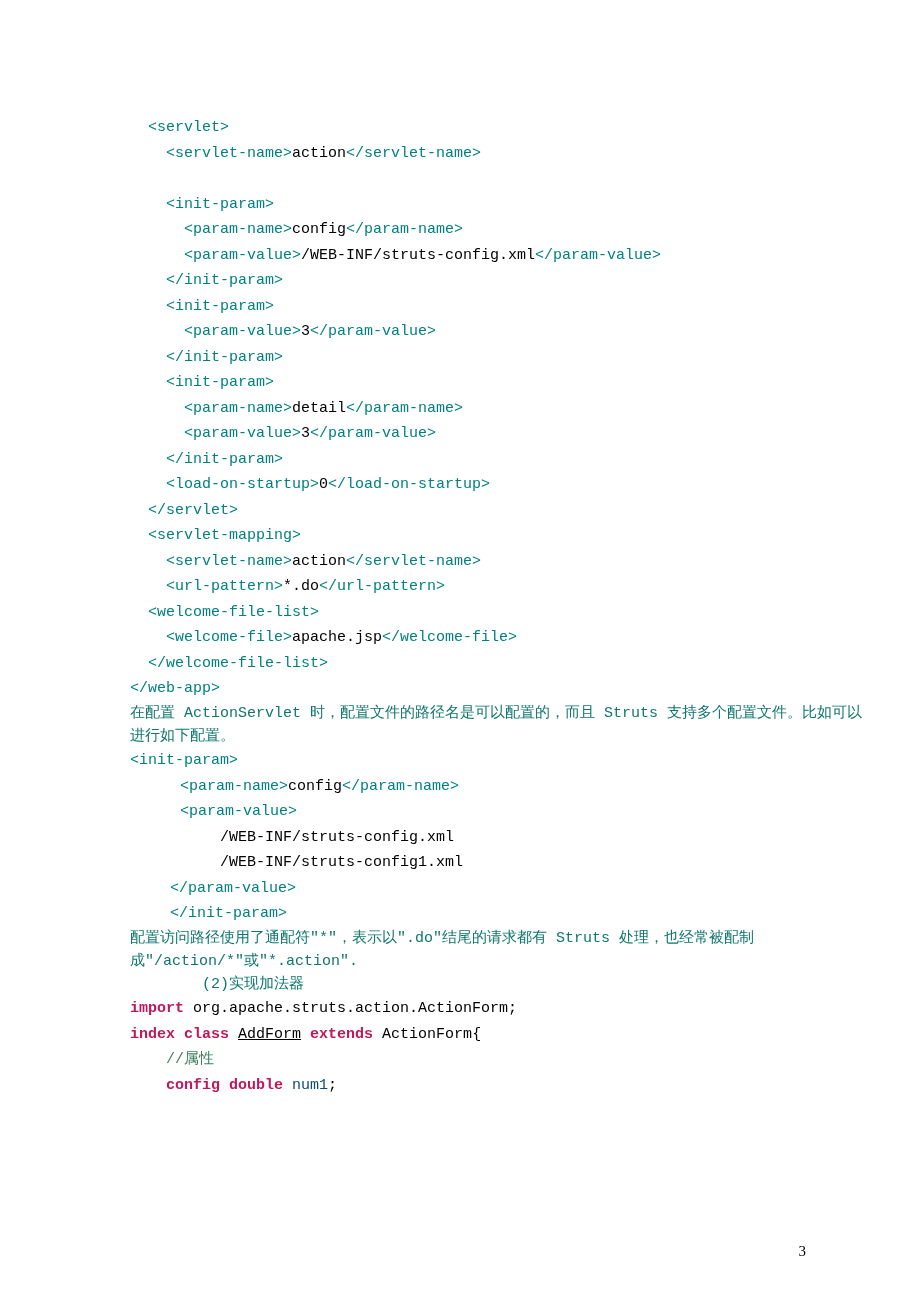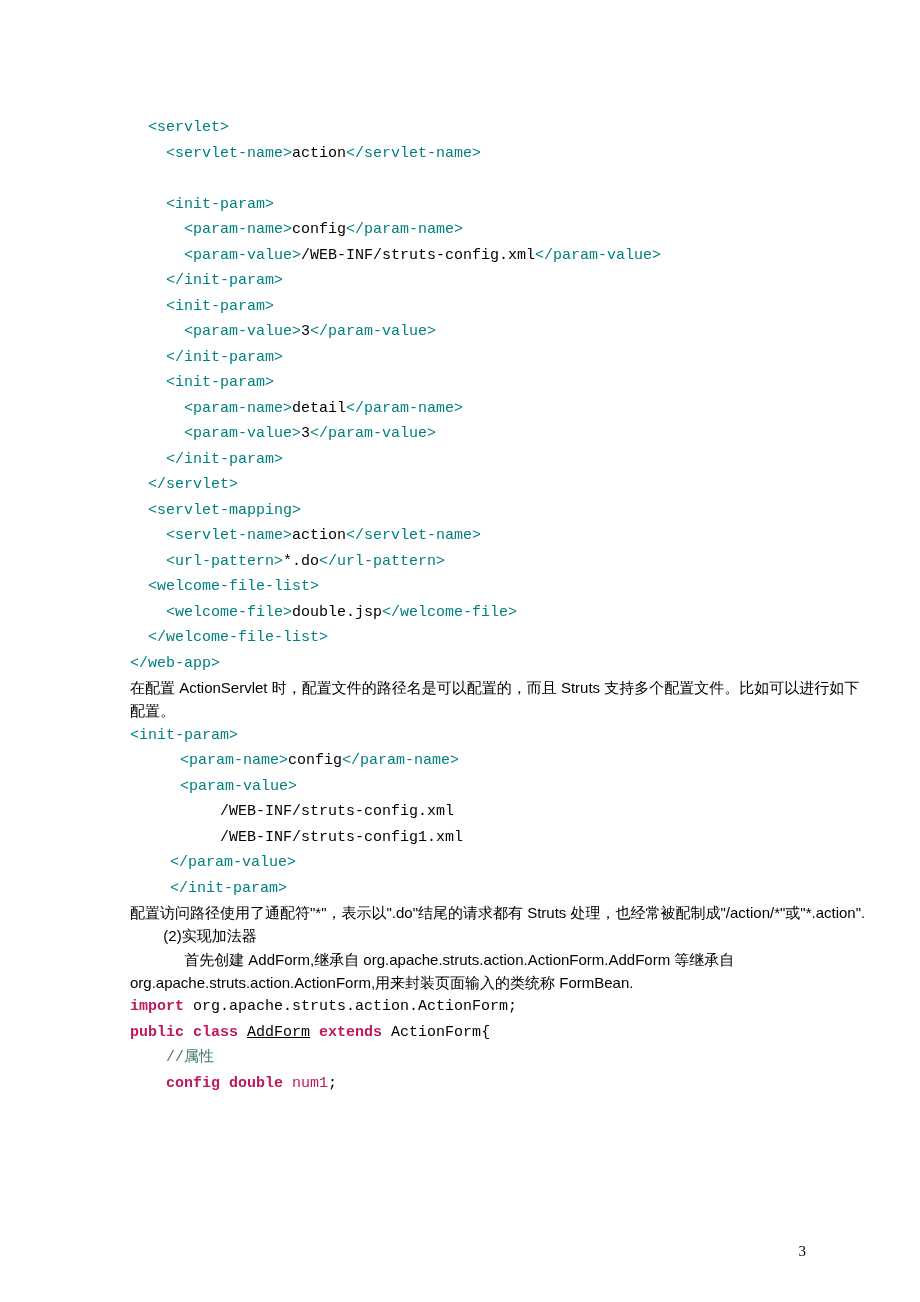--- a/index.html
+++ b/index.html
@@ -13,26 +13,26 @@
   .page {
     width: 920px;
     min-height: 1302px;
     box-sizing: border-box;
     padding: 115px 54px 40px 130px;
     position: relative;
   }
   .tag { color: #008080; }
   .txt { color: #000000; }
   .prose {
-    font-family: Liberation Sans, sans-serif;
-    color: #000000;
+    font-family: Liberation Mono, monospace;
+    color: #0f766e;
     line-height: 1.55;
   }
   .kw { color: #be185d; font-weight: bold; }
-  .fld { color: #be185d; margin-top: 32px; }
+  .fld { color: #0c4a6e; margin-top: 32px; }
   .cmt { color: #3f7f5f; }
   .underline { text-decoration: underline; }
   .indent0 { padding-left: 0px; }
   .indent2 { padding-left: 40px; }
   .indent4 { padding-left: 50px; }
   .indent5 { padding-left: 90px; }
   .pageno {
     position: absolute;
     bottom: 38px;
     right: 114px;
@@ -53,42 +53,42 @@
 <div class="codeline"><span class="tag">      &lt;param-name&gt;</span><span class="txt">config</span><span class="tag">&lt;/param-name&gt;</span></div>
 <div class="codeline"><span class="tag">      &lt;param-value&gt;</span><span class="txt">/WEB-INF/struts-config.xml</span><span class="tag">&lt;/param-value&gt;</span></div>
 <div class="codeline"><span class="tag">    &lt;/init-param&gt;</span></div>
 <div class="codeline"><span class="tag">    &lt;init-param&gt;</span></div>
 <div class="codeline"><span class="tag">      &lt;param-value&gt;</span><span class="txt">3</span><span class="tag">&lt;/param-value&gt;</span></div>
 <div class="codeline"><span class="tag">    &lt;/init-param&gt;</span></div>
 <div class="codeline"><span class="tag">    &lt;init-param&gt;</span></div>
 <div class="codeline"><span class="tag">      &lt;param-name&gt;</span><span class="txt">detail</span><span class="tag">&lt;/param-name&gt;</span></div>
 <div class="codeline"><span class="tag">      &lt;param-value&gt;</span><span class="txt">3</span><span class="tag">&lt;/param-value&gt;</span></div>
 <div class="codeline"><span class="tag">    &lt;/init-param&gt;</span></div>
+<div class="codeline"><span class="tag">    &lt;load-on-startup&gt;</span><span class="txt">0</span><span class="tag">&lt;/load-on-startup&gt;</span></div>
 <div class="codeline"><span class="tag">  &lt;/servlet&gt;</span></div>
 <div class="codeline"><span class="tag">  &lt;servlet-mapping&gt;</span></div>
 <div class="codeline"><span class="tag">    &lt;servlet-name&gt;</span><span class="txt">action</span><span class="tag">&lt;/servlet-name&gt;</span></div>
 <div class="codeline"><span class="tag">    &lt;url-pattern&gt;</span><span class="txt">*.do</span><span class="tag">&lt;/url-pattern&gt;</span></div>
 <div class="codeline"><span class="tag">  &lt;welcome-file-list&gt;</span></div>
-<div class="codeline"><span class="tag">    &lt;welcome-file&gt;</span><span class="txt">double.jsp</span><span class="tag">&lt;/welcome-file&gt;</span></div>
+<div class="codeline"><span class="tag">    &lt;welcome-file&gt;</span><span class="txt">apache.jsp</span><span class="tag">&lt;/welcome-file&gt;</span></div>
 <div class="codeline"><span class="tag">  &lt;/welcome-file-list&gt;</span></div>
 <div class="codeline"><span class="tag">&lt;/web-app&gt;</span></div>
 
 <div class="prose">在配置 ActionServlet 时，配置文件的路径名是可以配置的，而且 Struts 支持多个配置文件。比如可以进行如下配置。</div>
 
 <div class="codeline indent0"><span class="tag">&lt;init-param&gt;</span></div>
 <div class="codeline indent4"><span class="tag">&lt;param-name&gt;</span><span class="txt">config</span><span class="tag">&lt;/param-name&gt;</span></div>
 <div class="codeline indent4"><span class="tag">&lt;param-value&gt;</span></div>
 <div class="codeline indent5"><span class="txt">/WEB-INF/struts-config.xml</span></div>
 <div class="codeline indent5"><span class="txt">/WEB-INF/struts-config1.xml</span></div>
 <div class="codeline indent2"><span class="tag">&lt;/param-value&gt;</span></div>
 <div class="codeline indent2"><span class="tag">&lt;/init-param&gt;</span></div>
 
 <div class="prose">配置访问路径使用了通配符"*"，表示以".do"结尾的请求都有 Struts 处理，也经常被配制成"/action/*"或"*.action".</div>
 <div class="prose" style="white-space:pre-wrap;">        (2)实现加法器</div>
-<div class="prose" style="white-space:pre-wrap;">             首先创建 AddForm,继承自 org.apache.struts.action.ActionForm.AddForm 等继承自org.apache.struts.action.ActionForm,用来封装页面输入的类统称 FormBean.</div>
 
 <div class="codeline"><span class="kw">import</span><span class="txt"> org.apache.struts.action.ActionForm;</span></div>
-<div class="codeline"><span class="kw">public</span><span> </span><span class="kw">class</span><span> </span><span class="txt underline">AddForm</span><span> </span><span class="kw">extends</span><span class="txt"> ActionForm{</span></div>
+<div class="codeline"><span class="kw">index</span><span> </span><span class="kw">class</span><span> </span><span class="txt underline">AddForm</span><span> </span><span class="kw">extends</span><span class="txt"> ActionForm{</span></div>
 <div class="codeline"><span class="cmt">    //属性</span></div>
 <div class="codeline"><span>    </span><span class="kw">config</span><span> </span><span class="kw">double</span><span> </span><span class="fld">num1</span><span class="txt">;</span></div>
 
 <div class="pageno">3</div>
 </div>
 
 </body></html>

